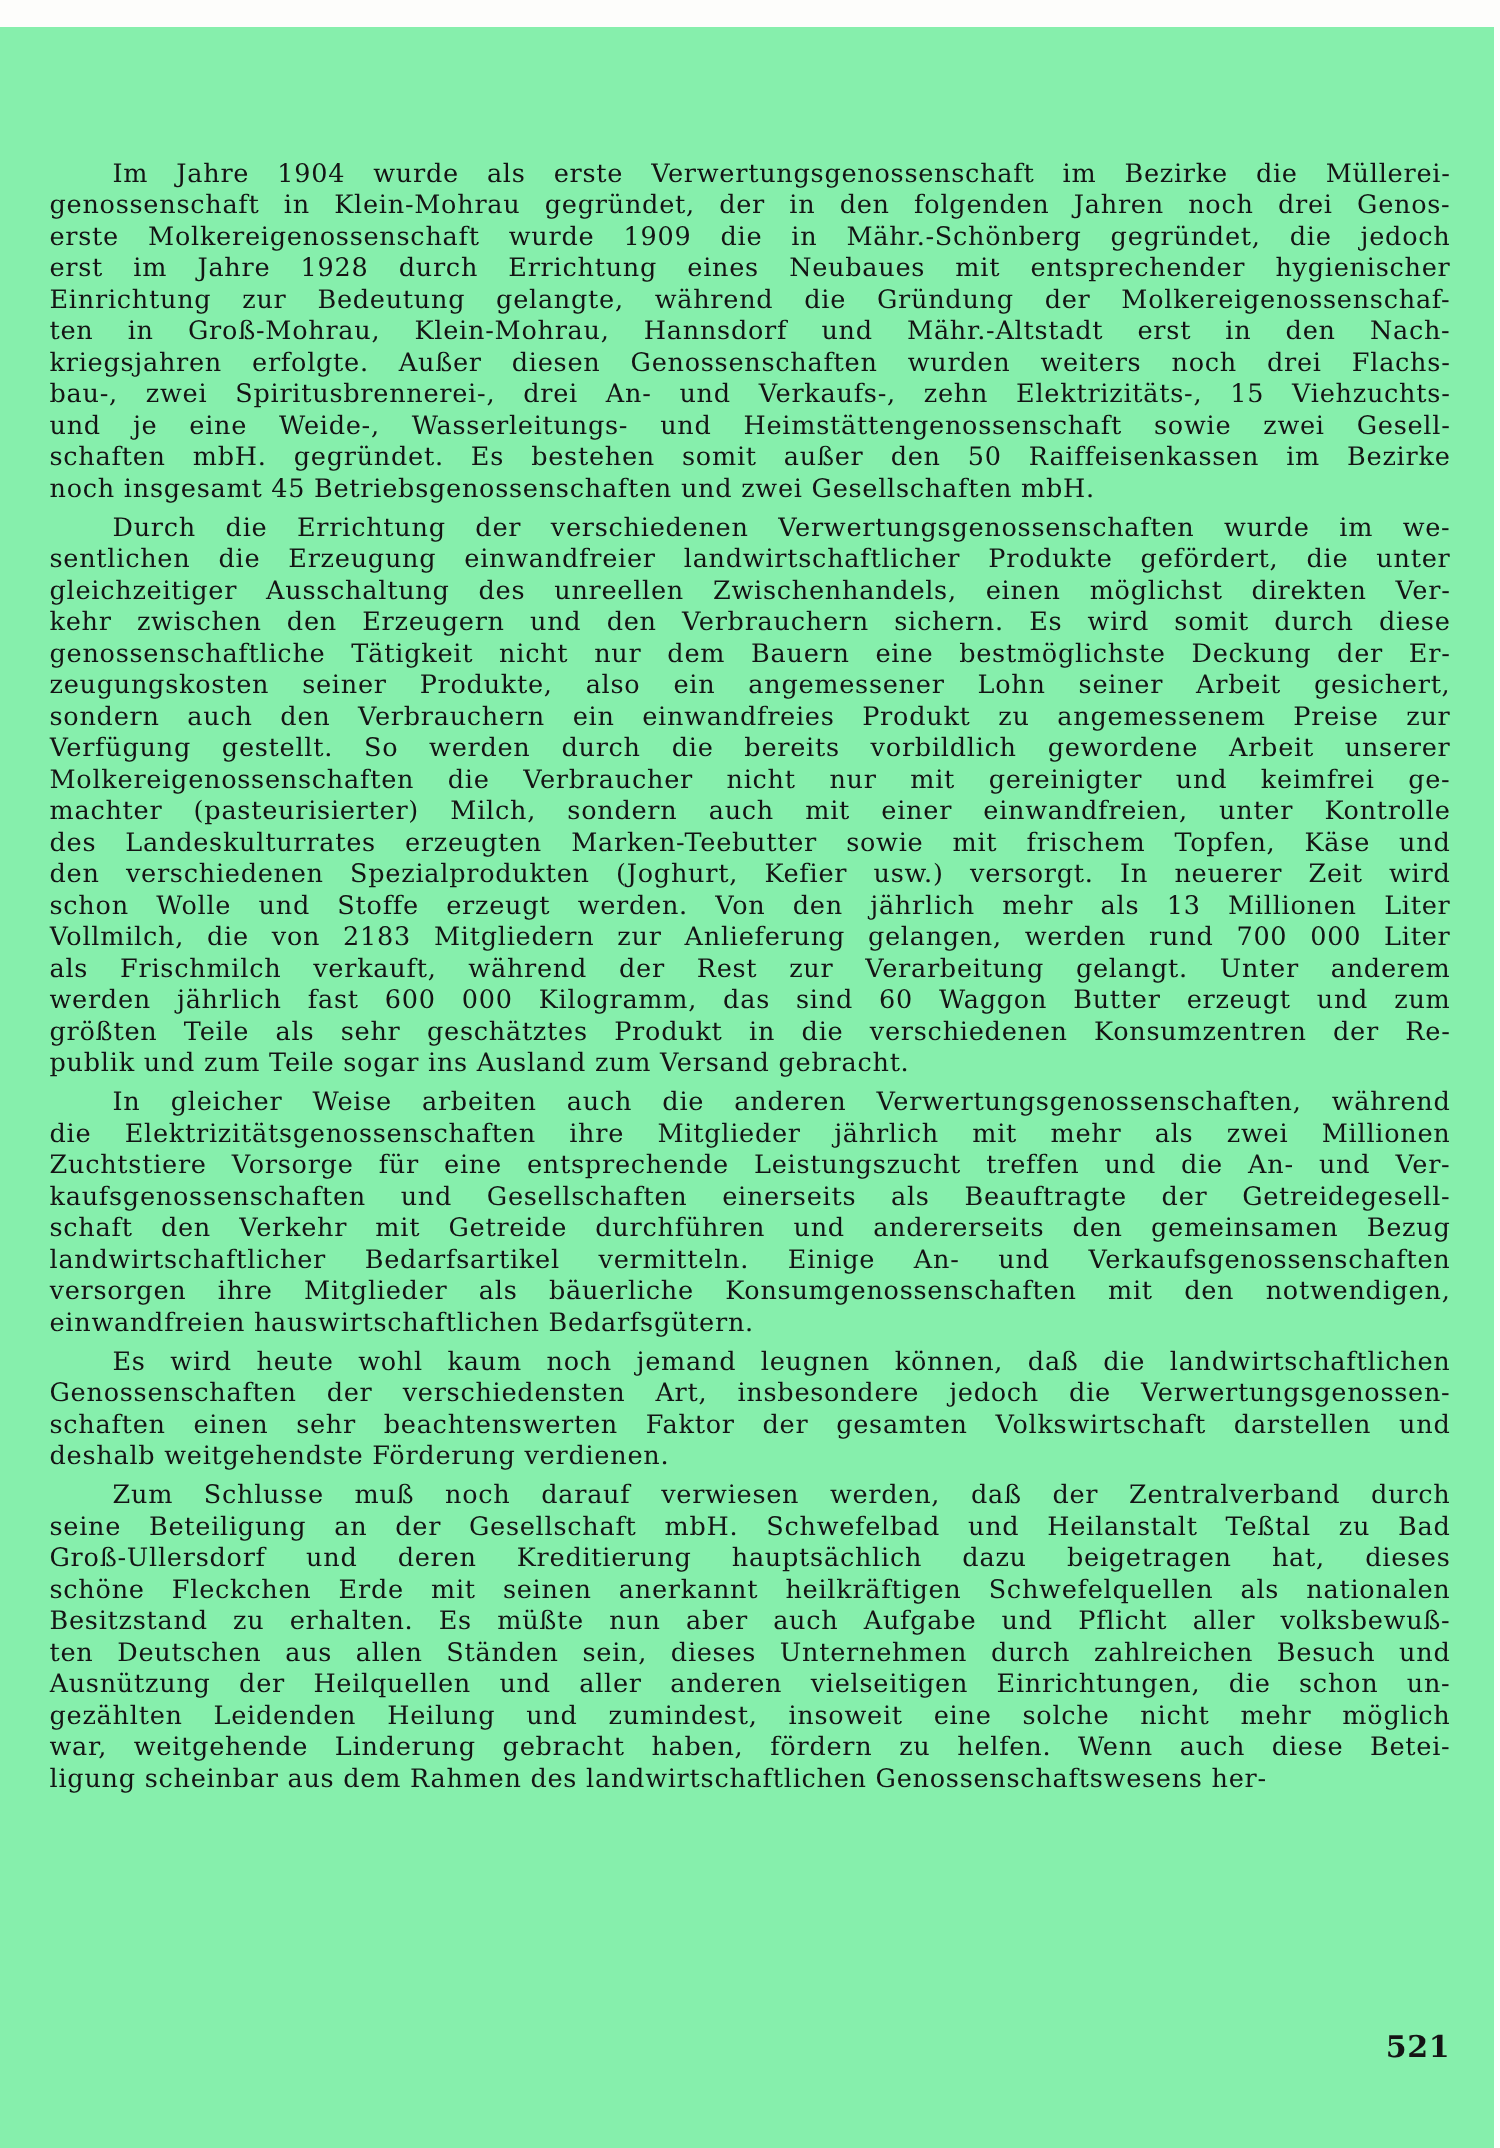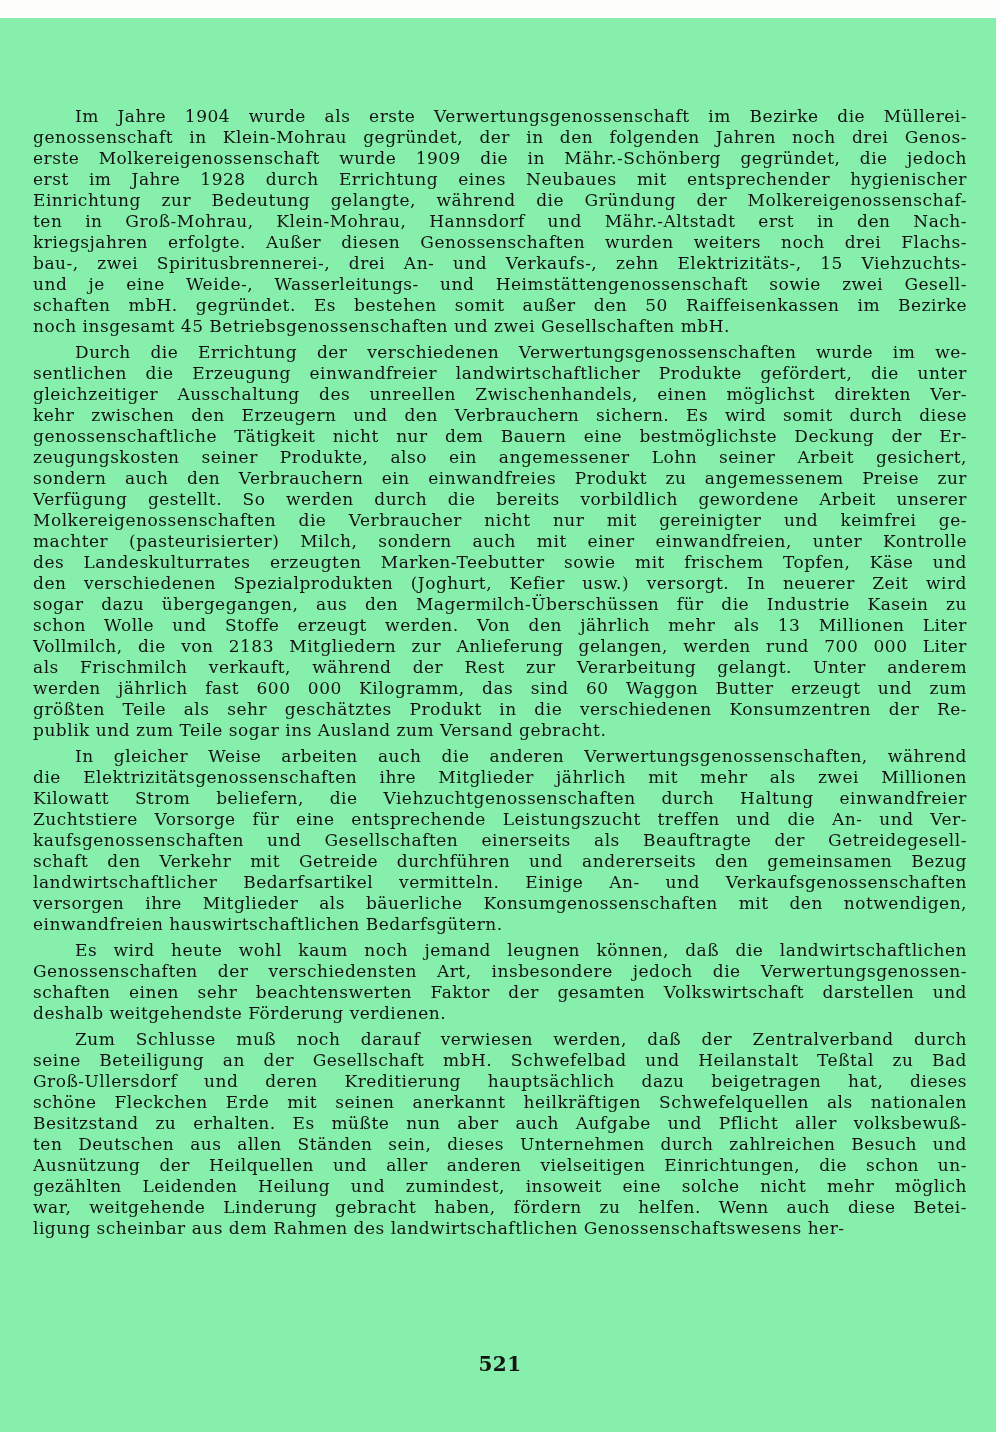--- a/index.html
+++ b/index.html
@@ -45,21 +45,21 @@
   }
   .line.last {
     text-align-last: left;
     white-space: normal;
   }
   .page-footer {
     position: absolute;
     top: 1334px;
     left: 33px;
     width: 934px;
-    text-align: center;
+    text-align: right;
     font-size: 20px;
     font-weight: bold;
     line-height: 24px;
     letter-spacing: 0.5px;
   }
 </style>
 </head>
 <body>
 
 <div class="scan-page">
@@ -83,32 +83,30 @@
         <div class="line">gleichzeitiger Ausschaltung des unreellen Zwischenhandels, einen möglichst direkten Ver-</div>
         <div class="line">kehr zwischen den Erzeugern und den Verbrauchern sichern. Es wird somit durch diese</div>
         <div class="line">genossenschaftliche Tätigkeit nicht nur dem Bauern eine bestmöglichste Deckung der Er-</div>
         <div class="line">zeugungskosten seiner Produkte, also ein angemessener Lohn seiner Arbeit gesichert,</div>
         <div class="line">sondern auch den Verbrauchern ein einwandfreies Produkt zu angemessenem Preise zur</div>
         <div class="line">Verfügung gestellt. So werden durch die bereits vorbildlich gewordene Arbeit unserer</div>
         <div class="line">Molkereigenossenschaften die Verbraucher nicht nur mit gereinigter und keimfrei ge-</div>
         <div class="line">machter (pasteurisierter) Milch, sondern auch mit einer einwandfreien, unter Kontrolle</div>
         <div class="line">des Landeskulturrates erzeugten Marken-Teebutter sowie mit frischem Topfen, Käse und</div>
         <div class="line">den verschiedenen Spezialprodukten (Joghurt, Kefier usw.) versorgt. In neuerer Zeit wird</div>
-        <div class="line">sogar dazu übergegangen, aus den Magermilch-Überschüssen für die Industrie Kasein zu</div>
         <div class="line">schon Wolle und Stoffe erzeugt werden.  Von den jährlich mehr als 13 Millionen Liter</div>
         <div class="line">Vollmilch, die von 2183 Mitgliedern zur Anlieferung gelangen, werden rund 700 000 Liter</div>
         <div class="line">als Frischmilch verkauft, während der Rest zur Verarbeitung gelangt.  Unter anderem</div>
         <div class="line">werden jährlich fast 600 000 Kilogramm, das sind 60 Waggon Butter erzeugt und zum</div>
         <div class="line">größten Teile als sehr geschätztes Produkt in die verschiedenen Konsumzentren der Re-</div>
         <div class="line last">publik und zum Teile sogar ins Ausland zum Versand gebracht.</div>
       </div>
       <div class="paragraph">
         <div class="line first">In gleicher Weise arbeiten auch die anderen Verwertungsgenossenschaften, während</div>
         <div class="line">die Elektrizitätsgenossenschaften ihre Mitglieder jährlich mit mehr als zwei Millionen</div>
-        <div class="line">Kilowatt Strom beliefern, die Viehzuchtgenossenschaften durch Haltung einwandfreier</div>
         <div class="line">Zuchtstiere Vorsorge für eine entsprechende Leistungszucht treffen und die An- und Ver-</div>
         <div class="line">kaufsgenossenschaften und Gesellschaften einerseits als Beauftragte der Getreidegesell-</div>
         <div class="line">schaft den Verkehr mit Getreide durchführen und andererseits den gemeinsamen Bezug</div>
         <div class="line">landwirtschaftlicher Bedarfsartikel vermitteln. Einige An- und Verkaufsgenossenschaften</div>
         <div class="line">versorgen ihre Mitglieder als bäuerliche Konsumgenossenschaften mit den notwendigen,</div>
         <div class="line last">einwandfreien hauswirtschaftlichen Bedarfsgütern.</div>
       </div>
       <div class="paragraph">
         <div class="line first">Es wird heute wohl kaum noch jemand leugnen können, daß die landwirtschaftlichen</div>
         <div class="line">Genossenschaften der verschiedensten Art, insbesondere jedoch die Verwertungsgenossen-</div>

